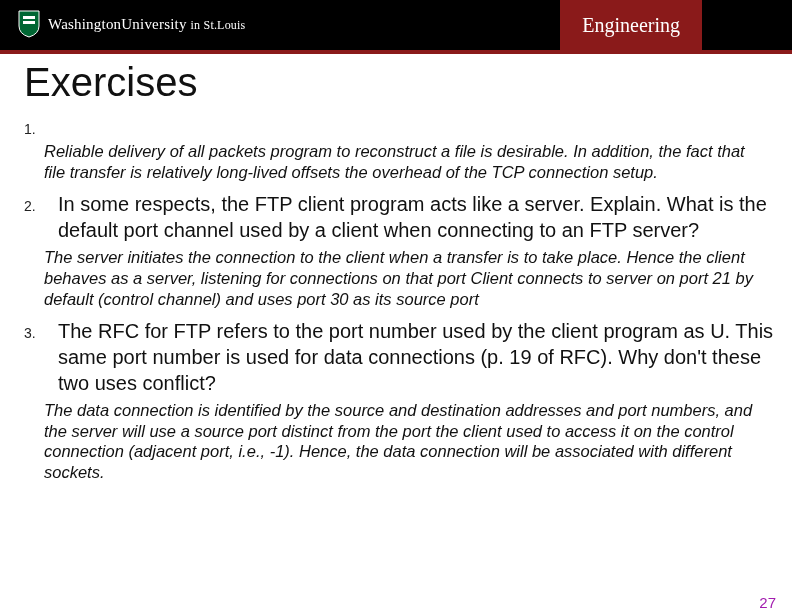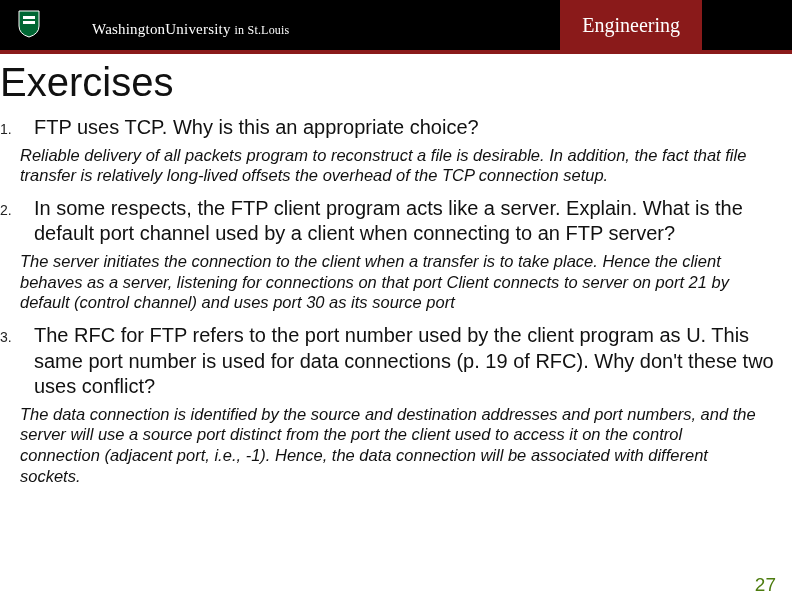--- a/index.html
+++ b/index.html
@@ -15,23 +15,22 @@
     width: 100%;
     height: 50px;
     background: #000;
     position: relative;
   }
   .logo-block {
     position: absolute;
     left: 18px;
     top: 10px;
     display: flex;
-    align-items: flex-end;
+    align-items: center;
     color: #fff;
-    gap: 44px;
   }
   .shield {
     width: 22px;
     height: 28px;
     position: relative;
     margin-right: 8px;
   }
   .shield svg { display: block; }
   .logo-text {
     font-family: Georgia, 'Times New Roman', serif;
@@ -58,21 +57,21 @@
   }
   .underline {
     position: absolute;
     left: 0;
     top: 50px;
     width: 100%;
     height: 4px;
     background: #8a1a1a;
   }
   .content {
-    padding: 10px 18px 0 0;
+    padding: 10px 18px 0 24px;
   }
   .title {
     font-family: Verdana, Geneva, sans-serif;
     font-size: 40px;
     font-weight: normal;
     color: #111;
     margin-bottom: 10px;
   }
   ol.exercises {
     list-style: none;
@@ -101,23 +100,23 @@
     font-style: italic;
     font-size: 16.5px;
     color: #111;
     line-height: 1.25;
     margin: 4px 0 10px 20px;
     padding-right: 8px;
   }
   .page-num {
     position: absolute;
     right: 16px;
-    bottom: 16px;
-    font-size: 19px;
-    color: #4d7c0f;
+    bottom: 1px;
+    font-size: 15px;
+    color: #a21caf;
   }
 </style>
 </head>
 <body>
 
 <div class="header-bar">
   <div class="logo-block">
     <span class="shield">
       <svg width="22" height="28" viewBox="0 0 22 28">
         <path d="M1 1 H21 V16 Q21 24 11 27 Q1 24 1 16 Z" fill="#006633" stroke="#fff" stroke-width="1"></path>
@@ -135,21 +134,20 @@
 </div>
 <div class="underline"></div>
 
 <div class="content">
   <h1 class="title">Exercises</h1>
 
   <ol class="exercises">
     <li>
       <div class="q-row">
         <div class="q-num">1.</div>
-        <div class="q-text">FTP uses TCP. Why is this an appropriate choice?</div>
       </div>
       <div class="answer">Reliable delivery of all packets program to reconstruct a file is desirable.  In addition, the fact that file transfer is relatively long-lived offsets the overhead of the TCP connection setup.</div>
     </li>
     <li>
       <div class="q-row">
         <div class="q-num">2.</div>
         <div class="q-text">In some respects, the FTP client program acts like a server. Explain. What is the default port channel used by a client when connecting to an FTP server?</div>
       </div>
       <div class="answer">The server initiates the connection to the client when a transfer is to take place. Hence the client behaves as a server, listening for connections on that port Client connects to server on port 21 by default (control channel) and uses port 30 as its source port</div>
     </li>

